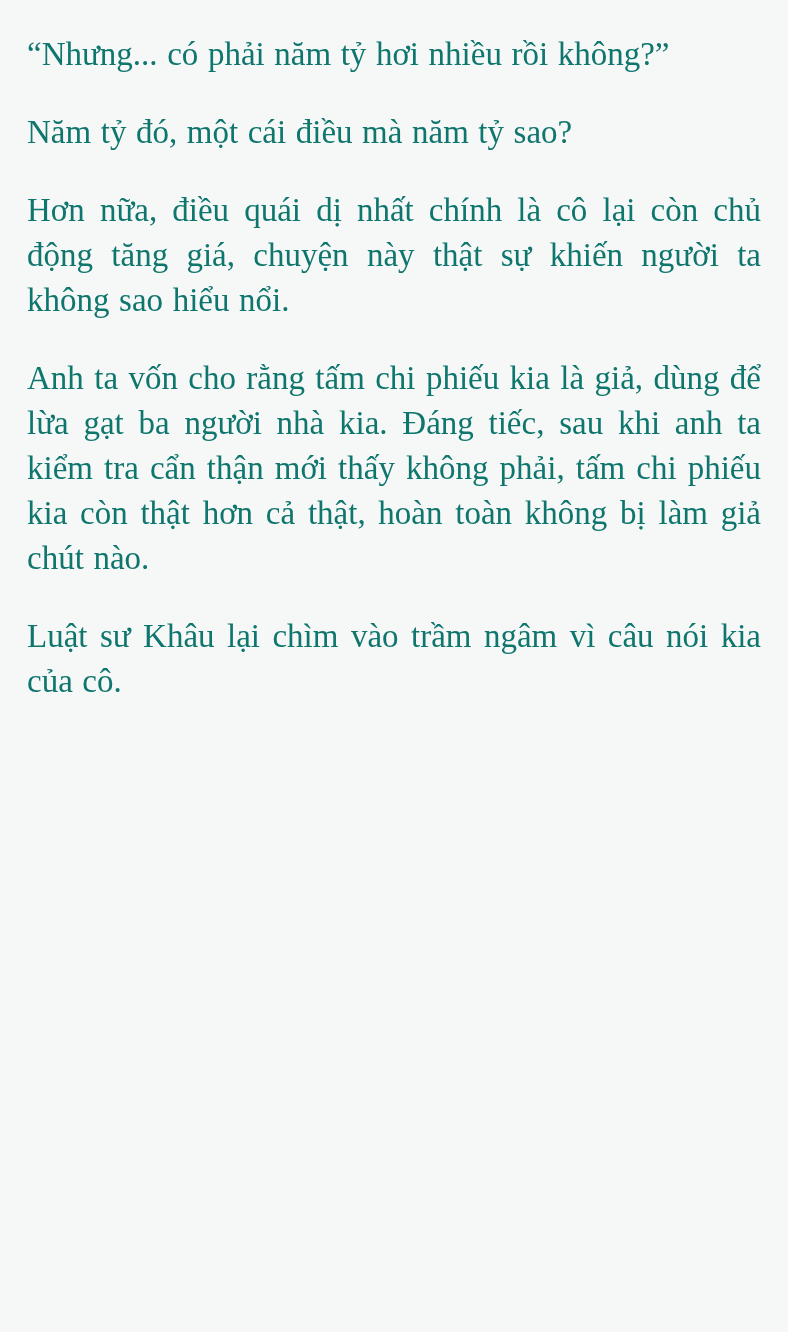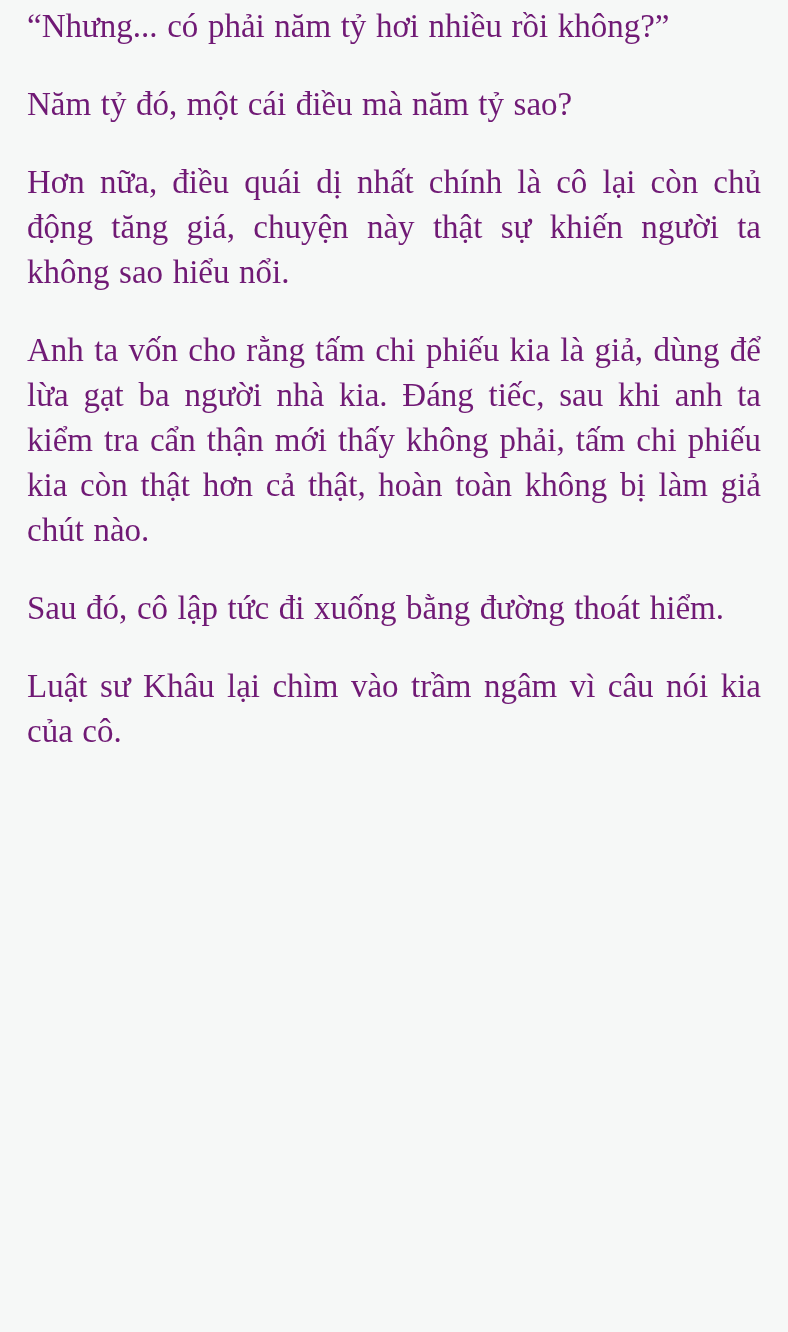--- a/index.html
+++ b/index.html
@@ -9,35 +9,34 @@
   body {
     width: 788px;
     height: 1332px;
     background: #f6f8f7;
     overflow: hidden;
   }
   .reader-page {
     box-sizing: border-box;
     width: 788px;
     height: 1332px;
-    padding: 4px 27px 0 27px;
+    padding: 32px 27px 0 27px;
     font-family: "Liberation Serif", "DejaVu Serif", serif;
     font-size: 33px;
     line-height: 45px;
-    color: #701a75;
+    color: #0f766e;
     text-align: justify;
   }
   .reader-page p {
     margin: 0 0 33px 0;
     word-spacing: 0.04em;
   }
 </style>
 </head>
 <body>
 
 <div class="reader-page">
   <p>“Nhưng... có phải năm tỷ hơi nhiều rồi không?”</p>
   <p>Năm tỷ đó, một cái điều mà năm tỷ sao?</p>
   <p>Hơn nữa, điều quái dị nhất chính là cô lại còn chủ động tăng giá, chuyện này thật sự khiến người ta không sao hiểu nổi.</p>
   <p>Anh ta vốn cho rằng tấm chi phiếu kia là giả, dùng để lừa gạt ba người nhà kia. Đáng tiếc, sau khi anh ta kiểm tra cẩn thận mới thấy không phải, tấm chi phiếu kia còn thật hơn cả thật, hoàn toàn không bị làm giả chút nào.</p>
-  <p>Sau đó, cô lập tức đi xuống bằng đường thoát hiểm.</p>
   <p>Luật sư Khâu lại chìm vào trầm ngâm vì câu nói kia của cô.</p>
 </div>
 
 </body></html>

